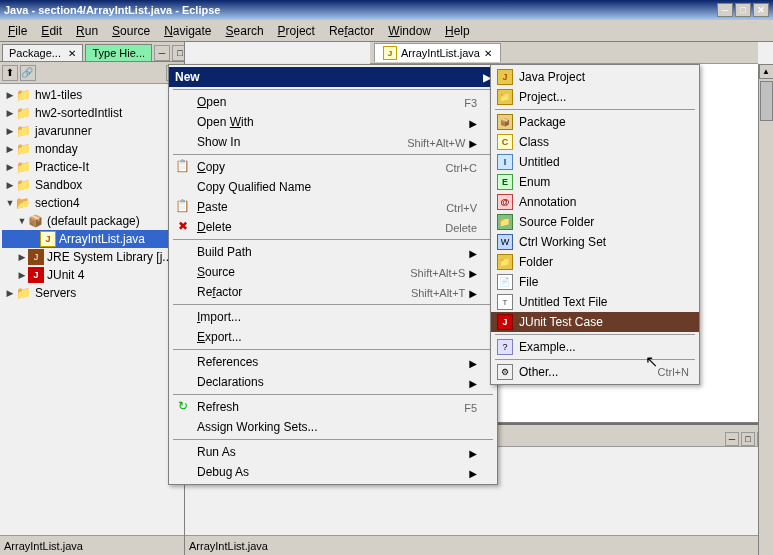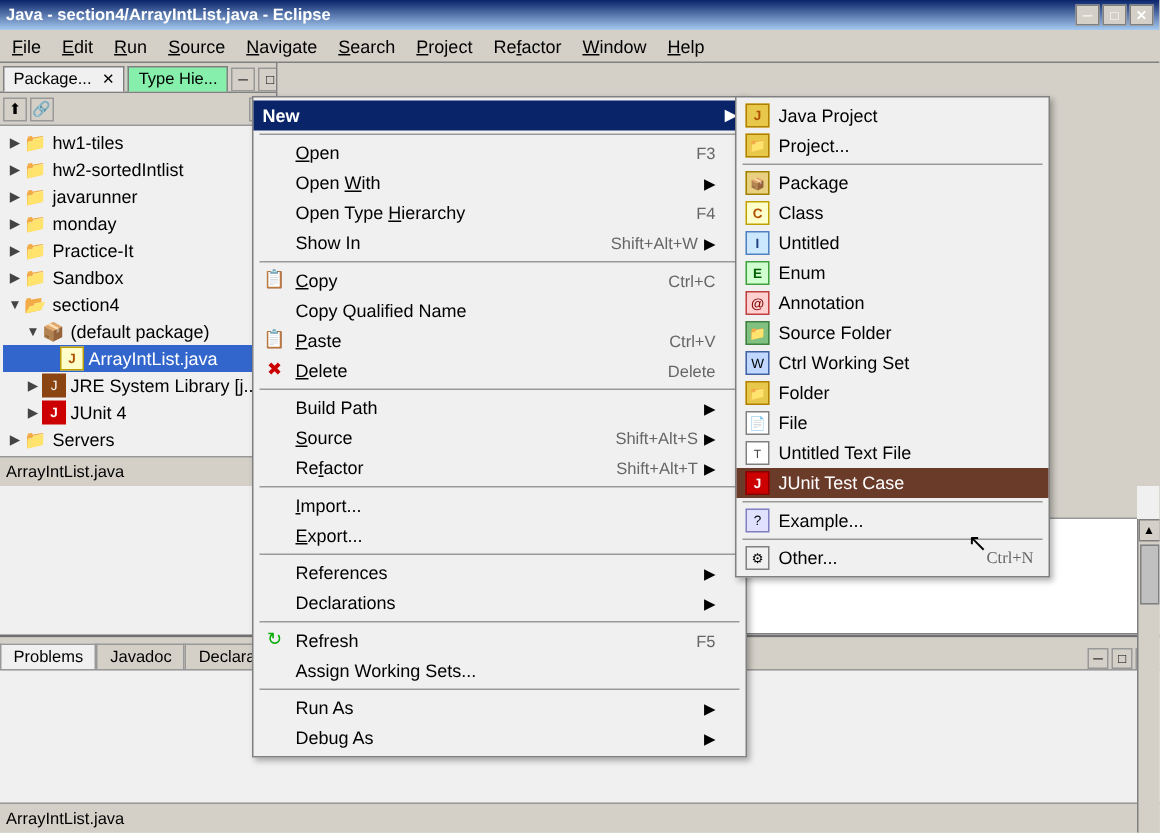--- a/index.html
+++ b/index.html
@@ -58,21 +58,20 @@
       color: #000;
       position: relative;
     }
     .menu-item .underline { text-decoration: underline; }
 
     
     .main-area {
       display: flex;
       height: calc(555px - 42px);
       position: relative;
-      flex-direction: column;
     }
 
     
     .left-panel {
       width: 185px;
       background: #F0F0F0;
       border-right: 1px solid #808080;
       display: flex;
       flex-direction: column;
       overflow: hidden;
@@ -248,21 +247,20 @@
       width: 16px;
       height: 16px;
       display: flex;
       align-items: center;
       justify-content: center;
     }
     .sub-item .shortcut {
       margin-left: auto;
       font-size: 11px;
       color: #666;
-      font-family: Liberation Serif, serif;
     }
 
     
     .scrollbar-right {
       position: absolute;
       right: 0;
       top: 0;
       width: 15px;
       height: 100%;
       background: #D4D0C8;
@@ -517,24 +515,20 @@
 
     <div class="ctx-item">
       <span><span class="underline">O</span>pen</span>
       <span class="shortcut">F3</span>
     </div>
     <div class="ctx-item">
       <span>Open <span class="underline">W</span>ith</span>
       <span class="arrow" style="margin-left:auto;">▶</span>
     </div>
     <div class="ctx-item">
-      <span>Open Type <span class="underline">H</span>ierarchy</span>
-      <span class="shortcut">F4</span>
-    </div>
-    <div class="ctx-item">
       <span>Show In</span>
       <span class="shortcut">Shift+Alt+W</span>
       <span class="arrow" style="margin-left:4px;">▶</span>
     </div>
 
     <div class="ctx-separator"></div>
 
     <div class="ctx-item">
       <span class="ctx-icon">📋</span>
       <span><span class="underline">C</span>opy</span>

